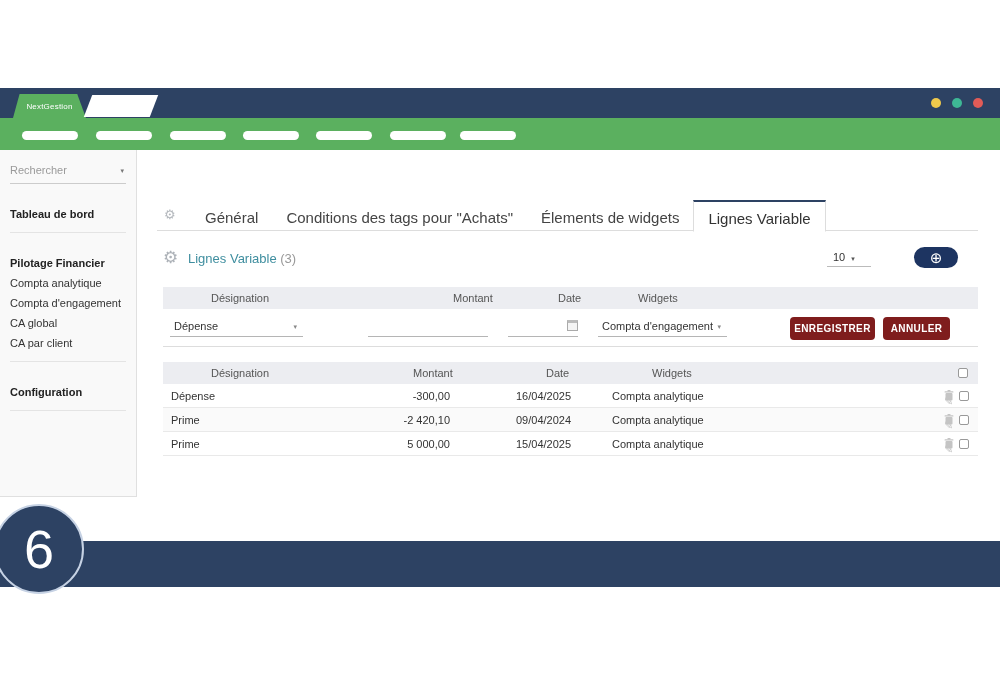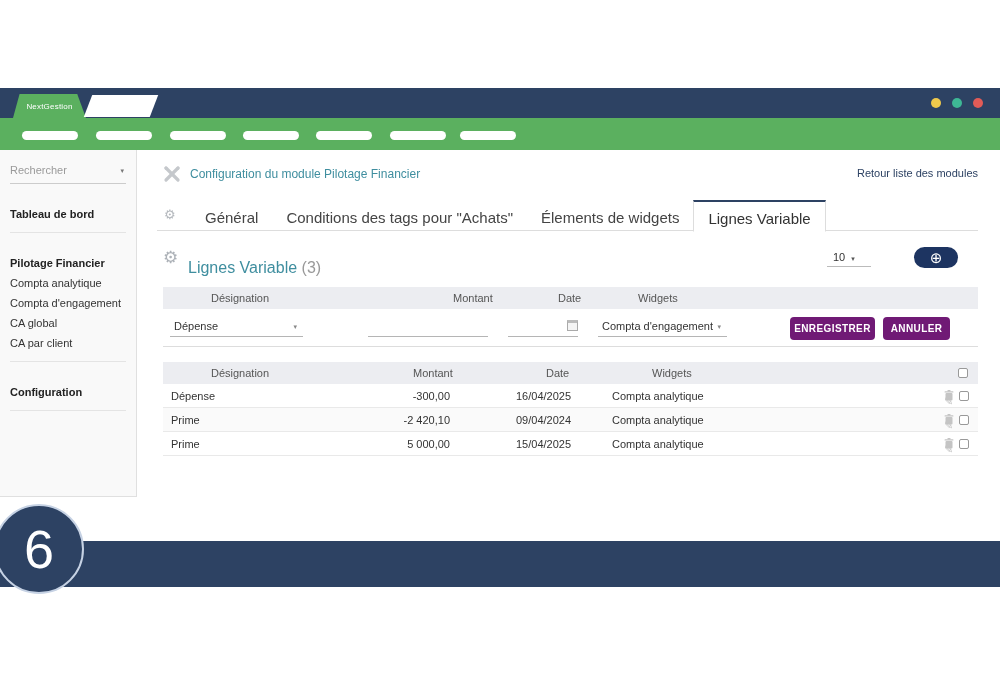--- a/index.html
+++ b/index.html
@@ -42,21 +42,21 @@
   .back-link { position:absolute; right:0; top:3px; font-size:11px; color:#2d4263; cursor:pointer; }
 
   .tabs-row { position:absolute; left:20px; right:22px; top:50px; height:31px; border-bottom:1px solid #ddd; }
   .tabs-gear { position:absolute; left:7px; top:8px; font-size:13px; color:#b5b9be; line-height:1; }
   .tab-list { position:absolute; left:34px; top:0; display:flex; height:31px; }
   .tab { padding:9px 14px 0 14px; font-size:15px; color:#444; cursor:pointer; }
   .tab.active { border:1px solid #ddd; border-top:2px solid #2d4263; border-bottom:1px solid #fff; background:#fff; margin-bottom:-1px; padding-top:8px; color:#333; }
 
   .section-row { position:absolute; left:26px; right:22px; top:97px; height:24px; }
   .section-gear { position:absolute; left:0; top:2px; font-size:17px; color:#adb2b8; line-height:1; }
-  .section-title { position:absolute; left:25px; top:12px; font-size:16px; color:#3f8e9f; }
+  .section-title { position:absolute; left:25px; top:4px; font-size:13px; color:#3f8e9f; }
   .section-count { color:#999; }
   .page-size { position:absolute; right:107px; top:2px; width:44px; border-bottom:1px solid #bbb; padding:2px 2px 3px 6px; font-size:11px; color:#333; cursor:pointer; }
   .page-size .ps-caret { font-size:7px; color:#555; margin-left:6px; }
   .add-btn { position:absolute; right:20px; top:0; width:44px; height:21px; background:#1d3461; border-radius:11px;
              color:#fff; display:flex; align-items:center; justify-content:center; font-size:15px; line-height:1; cursor:pointer; }
 
   .band { position:absolute; left:26px; width:815px; height:22px; background:#ecedf1; font-size:11px; color:#555; }
   .band span { position:absolute; top:5px;padding-left:40px; }
   .form-band { top:137px; }
   .b-designation { left:8px; }
@@ -67,21 +67,21 @@
   .form-row { position:absolute; left:26px; width:815px; top:159px; height:38px; border-bottom:1px solid #ddd; font-size:11px; color:#333; }
   .uselect { position:absolute; top:8px; height:20px; border-bottom:1px solid #b5b5b5; cursor:pointer; }
   .uselect .val { position:absolute; left:4px; top:3px; white-space:nowrap; }
   .uselect .caret { position:absolute; right:6px; top:6px; font-size:7px; color:#888; }
   .sel-designation { left:7px; width:133px; }
   .sel-widgets { left:435px; width:129px; }
   .uinput { position:absolute; top:8px; height:20px; border:none; border-bottom:1px solid #b5b5b5; background:transparent; font-family:inherit; font-size:11px; outline:none; }
   .in-montant { left:205px; width:120px; }
   .in-date { left:345px; width:70px; padding-right:16px; }
   .cal-icon { position:absolute; left:404px; top:11px; width:11px; height:11px; border:1px solid #aaa; border-top:3px solid #bbb; background:#f4f4f4; }
-  .btn { position:absolute; top:8px; height:23px; background:#701a75; color:#fff; border:none; border-radius:4px;
+  .btn { position:absolute; top:8px; height:23px; background:#7f1d1d; color:#fff; border:none; border-radius:4px;
          font-family:inherit; font-size:10px; font-weight:bold; letter-spacing:.4px; cursor:pointer; }
   .btn-save { left:627px; width:85px; }
   .btn-cancel { left:720px; width:67px; }
 
   .table-band { top:212px; }
   .tb-montant { left:210px; width:77px; text-align:right; }
   .tb-date { left:343px; width:50px; text-align:center; }
   .tb-widgets { left:449px; }
   .checkbox { width:10px; height:10px; border:1px solid #999; border-radius:2px; background:#fff; cursor:pointer; }
   .head-check { position:absolute; right:10px; top:6px; }
@@ -143,32 +143,20 @@
     <div class="side-item">Compta d'engagement</div>
     <div class="side-item">CA global</div>
     <div class="side-item">CA par client</div>
     <hr class="side-div">
     <div class="side-item bold">Configuration</div>
     <hr class="side-div">
   </div>
 
   <div class="main">
 
-    <div class="title-row">
-      <svg class="tools-icon" width="18" height="18" viewBox="0 0 18 18">
-        <g stroke="#c5c8cc" stroke-width="3.2" stroke-linecap="round">
-          <line x1="3" y1="3" x2="15" y2="15"></line>
-          <line x1="15" y1="3" x2="3" y2="15"></line>
-        </g>
-        <circle cx="3" cy="3" r="1.6" fill="#c5c8cc"></circle>
-        <circle cx="15" cy="3" r="1.6" fill="#c5c8cc"></circle>
-      </svg>
-      <span class="page-title">Configuration du module Pilotage Financier</span>
-      <span class="back-link">Retour liste des modules</span>
-    </div>
 
     <div class="tabs-row">
       <span class="tabs-gear">⚙</span>
       <div class="tab-list">
         <div class="tab">Général</div>
         <div class="tab">Conditions des tags pour "Achats"</div>
         <div class="tab">Élements de widgets</div>
         <div class="tab active">Lignes Variable</div>
       </div>
     </div>

